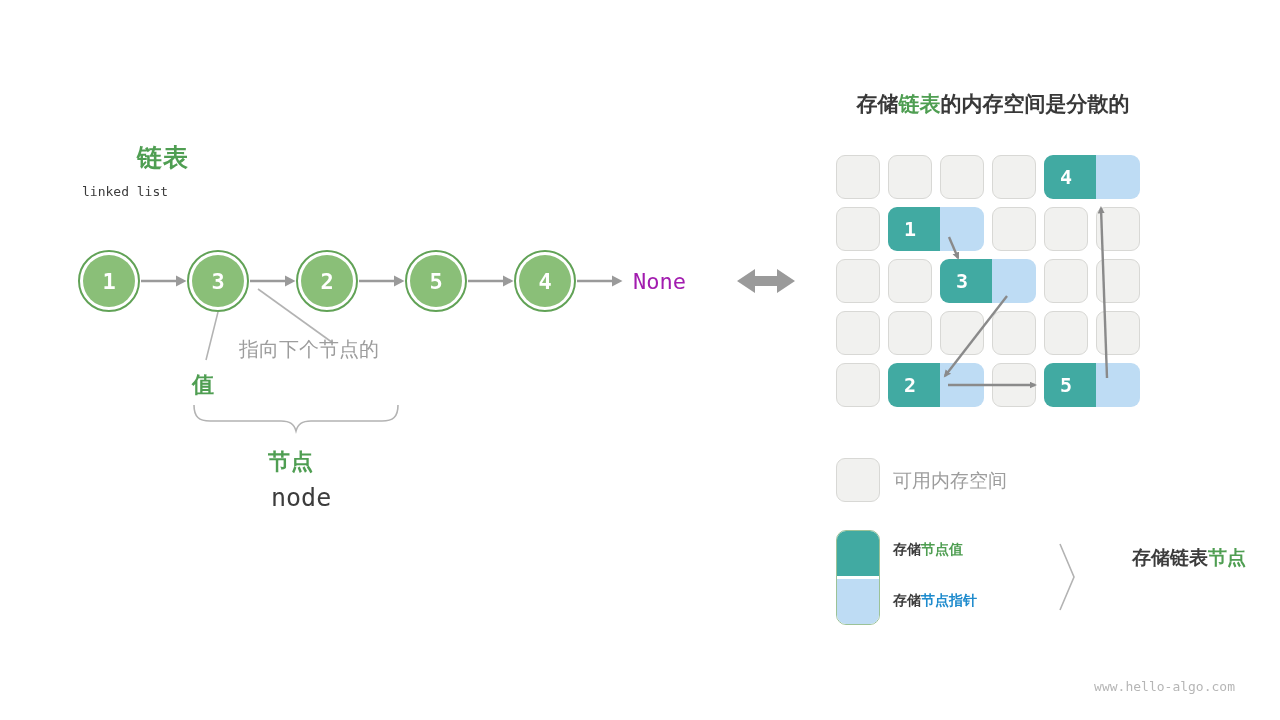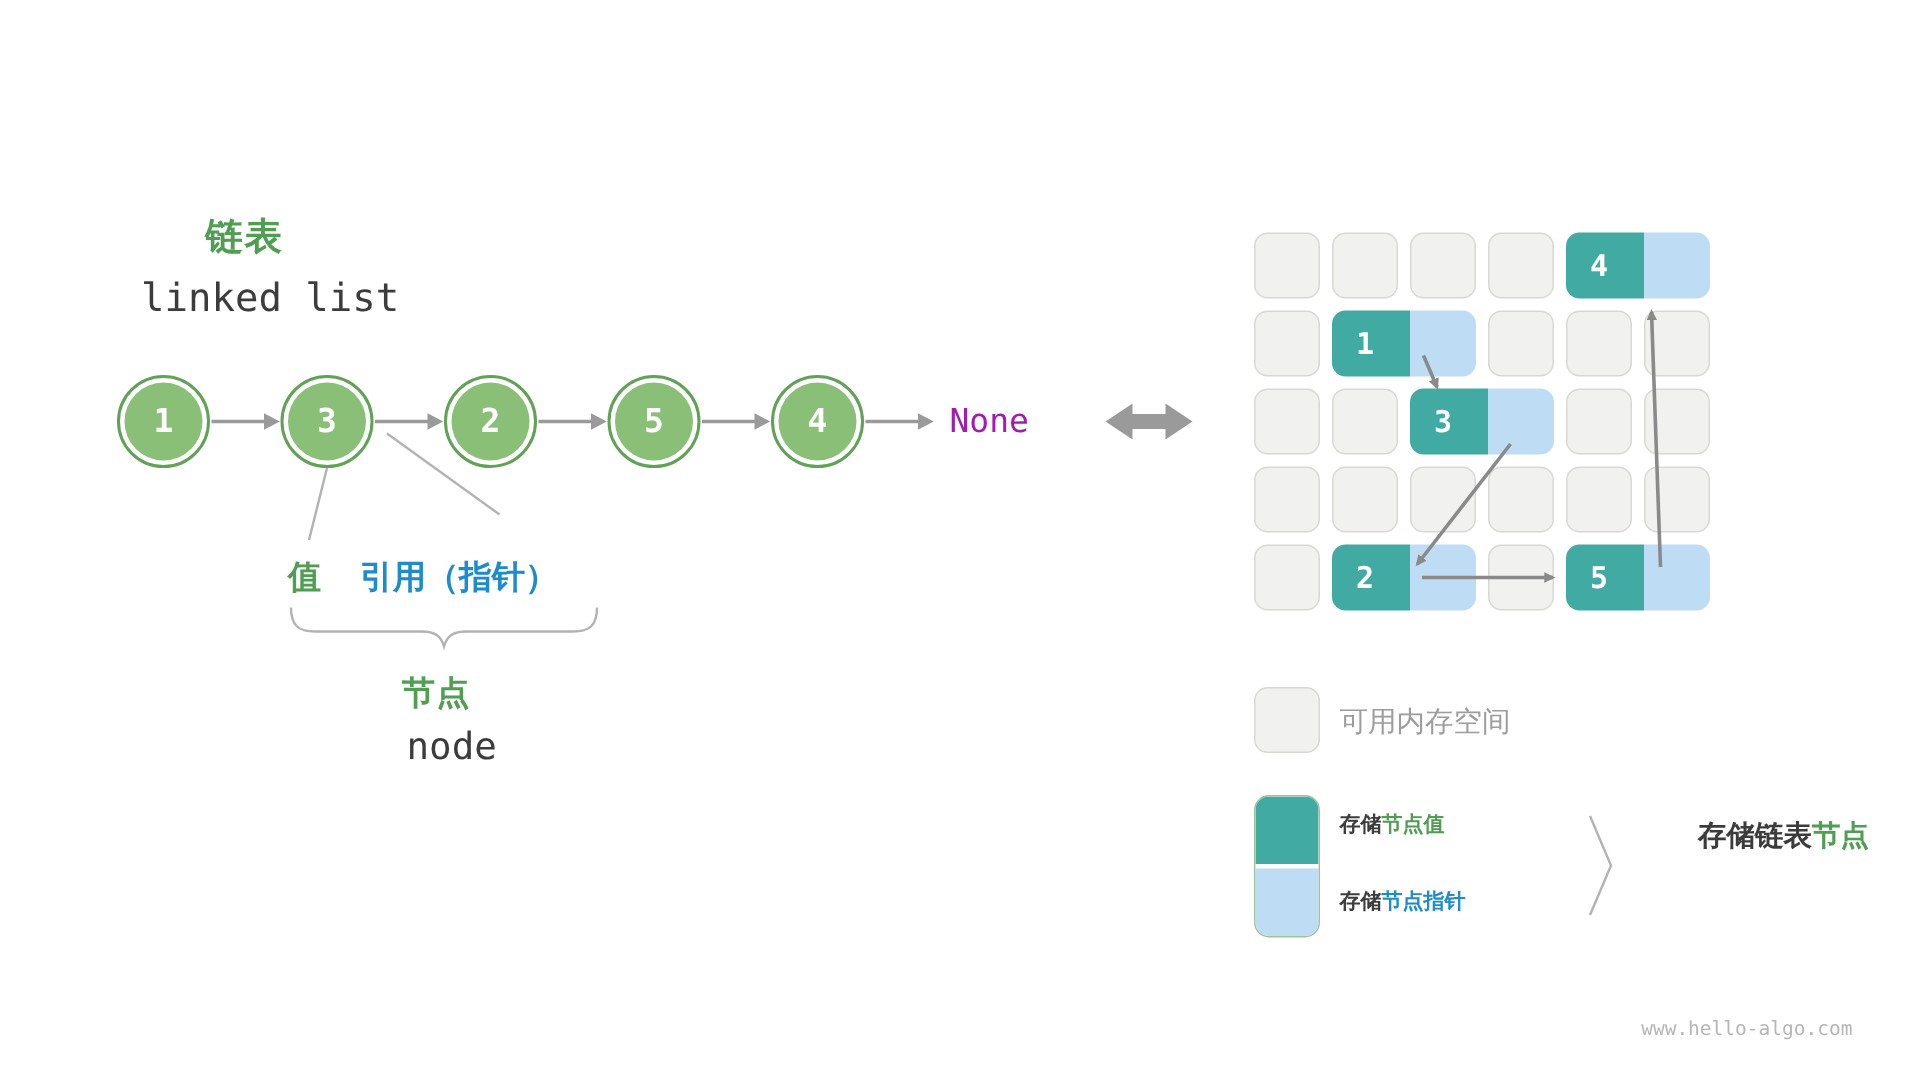--- a/index.html
+++ b/index.html
@@ -9,21 +9,21 @@
   .layer{position:absolute;inset:0;}
   .abs{position:absolute;}
   .mono{font-family:"DejaVu Sans Mono","Liberation Mono",monospace;}
   .green{color:#4f9e52;}
   .blue{color:#1e8bcd;}
   .bold{font-weight:700;}
   .xbold{font-weight:800;}
 
   
   .list-title-zh{position:absolute;left:137px;top:141px;font-size:25px;font-weight:700;color:#4f9e52;letter-spacing:1px;}
-  .list-title-en{position:absolute;left:94px;top:184px;font-size:26px;color:#3c3c3c;}
+  .list-title-en{position:absolute;left:82px;top:184px;font-size:13px;color:#3c3c3c;}
   .list-row{position:absolute;left:78px;top:250px;display:flex;align-items:center;height:62px;}
   .lnode{width:62px;height:62px;border-radius:50%;border:2px solid #61a256;background:#fff;display:flex;align-items:center;justify-content:center;flex:none;}
   .lnode-inner{width:52px;height:52px;border-radius:50%;background:#8abf78;display:flex;align-items:center;justify-content:center;color:#fff;font-family:"DejaVu Sans Mono","Liberation Mono",monospace;font-weight:700;font-size:22px;}
   .harrow{width:47px;height:16px;display:flex;align-items:center;flex:none;}
   .none-label{margin-left:10px;font-size:22px;color:#a21caf;font-family:"DejaVu Sans Mono","Liberation Mono",monospace;}
   .note-pointer{position:absolute;left:239px;top:336px;font-size:20px;color:#9d9d9d;}
   .label-value{position:absolute;left:192px;top:370px;font-size:22px;font-weight:700;color:#4f9e52;}
   .label-ref{position:absolute;left:240px;top:370px;font-size:22px;font-weight:700;color:#1e8bcd;}
   .label-node-zh{position:absolute;left:268px;top:447px;font-size:22px;font-weight:700;color:#4f9e52;letter-spacing:1px;}
   .label-node-en{position:absolute;left:271px;top:483px;font-size:25px;color:#3c3c3c;}
@@ -106,31 +106,32 @@
         </div>
         <div class="none-label">None</div>
       </div>
 
     <svg class="layer" width="1280" height="720" viewBox="0 0 1280 720" style="pointer-events:none;">
       <path d="M218,312 L206,360" stroke="#b3b3b3" stroke-width="1.6" fill="none"></path>
       <path d="M258,289 L333,343" stroke="#b3b3b3" stroke-width="1.6" fill="none"></path>
       <path d="M194,405 C194,417 199,421 210,421 L281,421 C290,421 294,424 296,431 C298,424 302,421 311,421 L382,421 C393,421 398,417 398,405" stroke="#b3b3b3" stroke-width="1.6" fill="none"></path>
     </svg>
 
+    <div class="note-pointer">指向下个节点的</div>
     <div class="label-value">值</div>
-    <div class="label-ref">引用（指针）</div>
     <div class="label-node-zh">节点</div>
     <div class="label-node-en mono">node</div>
   </section>
 
   <svg class="abs" style="left:736px;top:266px;" width="60" height="30" viewBox="0 0 60 30">
     <polygon points="1,15 19,3 19,10 41,10 41,3 59,15 41,27 41,20 19,20 19,27" fill="#9a9a9a"></polygon>
   </svg>
 
   <section class="layer">
+    <div class="mem-title"><span>存储</span><span class="green bold">链表</span><span>的内存空间是</span><span class="xbold">分散</span><span>的</span></div>
 
     <div id="memory-grid">
         <div class="cell free" style="left: 0px; top: 0px;"></div>
         <div class="cell free" style="left: 52px; top: 0px;"></div>
         <div class="cell free" style="left: 104px; top: 0px;"></div>
         <div class="cell free" style="left: 156px; top: 0px;"></div>
         <div class="cell value" style="left: 208px; top: 0px;">
           <span>4</span>
         </div>
         <div class="cell pointer" style="left: 260px; top: 0px;"></div>

